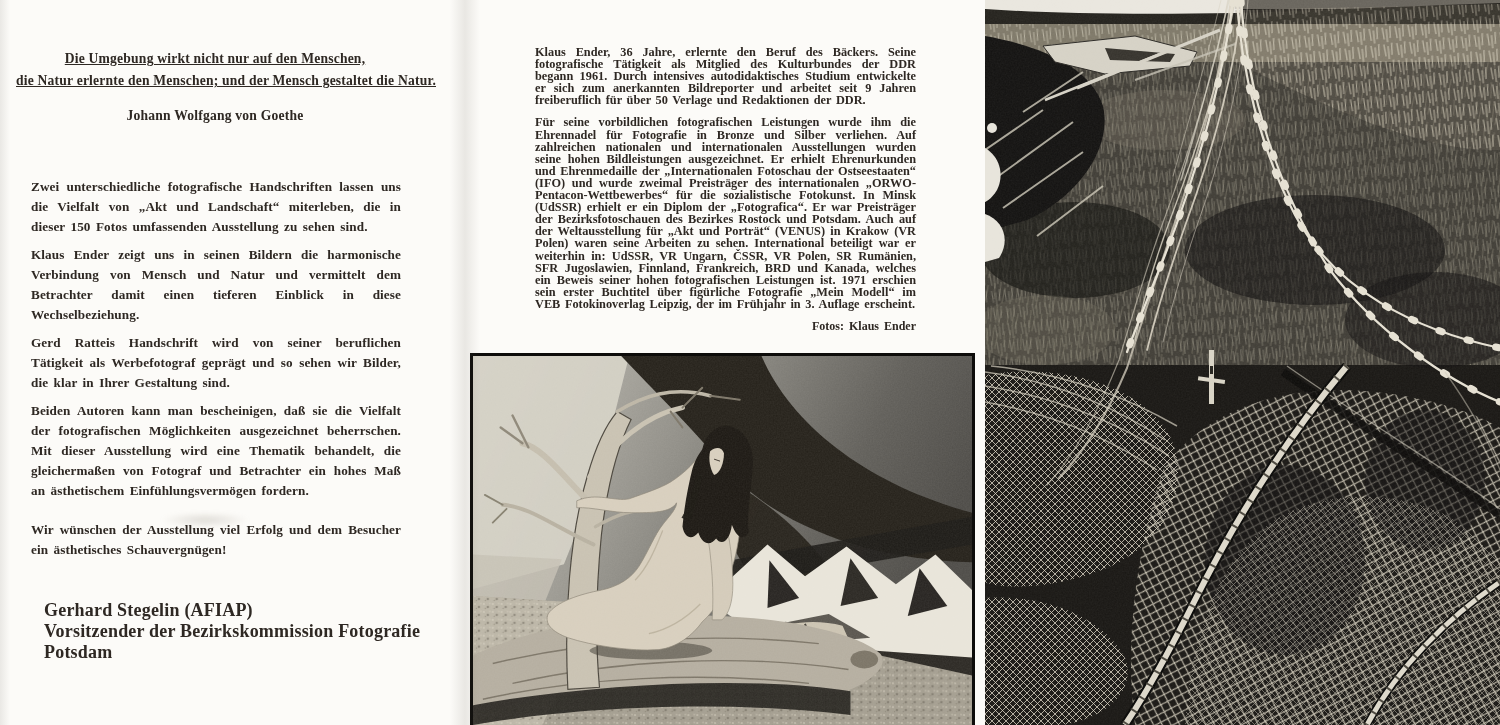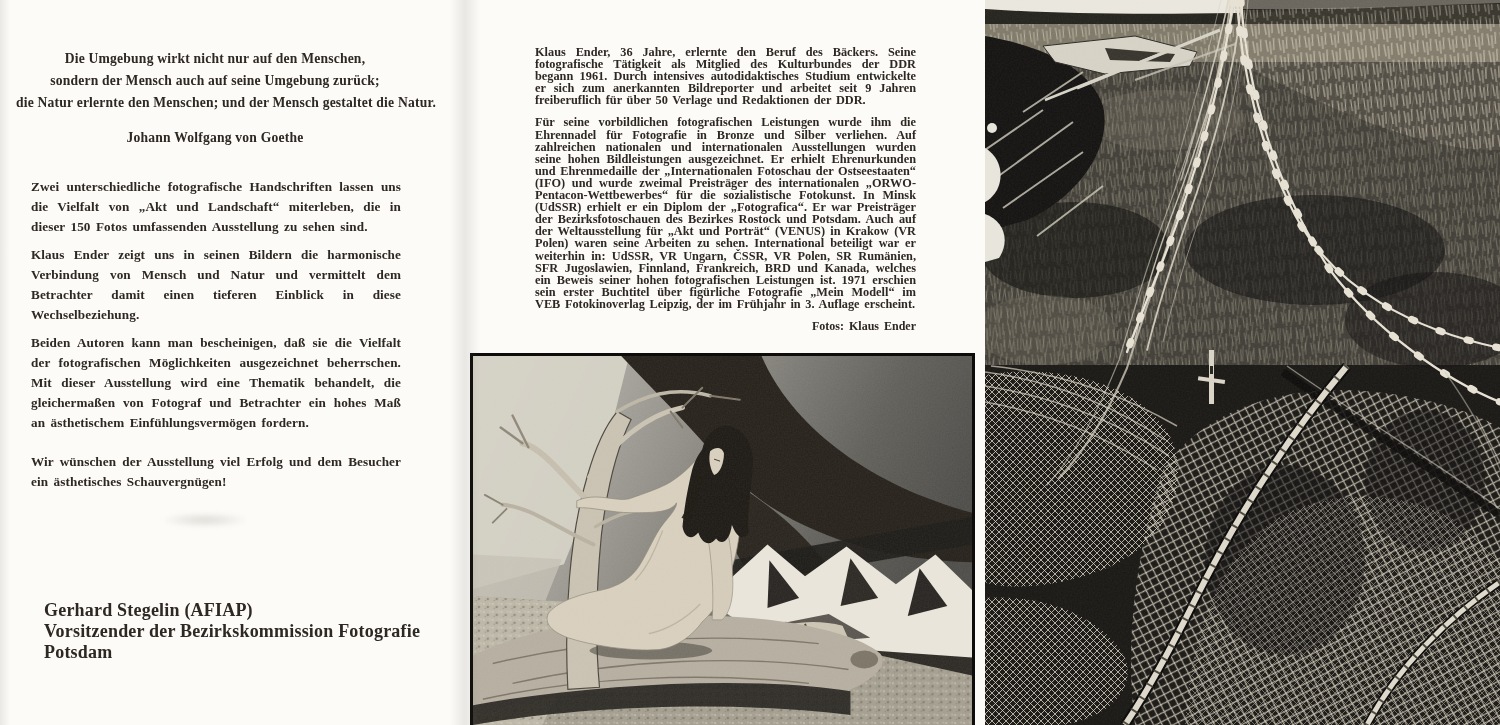--- a/index.html
+++ b/index.html
@@ -24,21 +24,21 @@
     background:linear-gradient(to right, rgba(70,65,58,0.10), rgba(0,0,0,0));
     pointer-events:none;
   }
 
   
   .quote{
     position:absolute;top:48px;left:16px;width:398px;
     text-align:center;font-size:13.6px;line-height:22px;font-weight:bold;
     letter-spacing:0.2px;
   }
-  .quote-line{white-space:nowrap;}
+  .quote-line{white-space:nowrap;text-decoration:underline;}
   .quote-attr{margin-top:13px;font-weight:bold;font-family:Liberation Serif, serif;}
   .left-body{
     position:absolute;top:177px;left:31px;width:370px;
     font-size:13.2px;line-height:20px;text-align:justify;font-weight:bold;
     letter-spacing:0.1px;word-spacing:2px;
   }
   .left-body p{margin:0 0 8px 0;}
   .left-body p.gap-big{margin-top:19px;}
   .signature-block{position:absolute;left:44px;top:600px;font-size:18px;font-weight:bold;letter-spacing:0.2px;}
   .sig-title{margin-top:0;}
@@ -65,27 +65,27 @@
   .photo-frame svg{display:block;width:100%;height:100%;}
   .photo-right{position:absolute;inset:0;margin:0;}
   .photo-right svg{display:block;width:515px;height:725px;}
 </style>
 </head>
 <body>
 
 <section class="page page-left">
   <div class="quote">
     <div class="quote-line">Die Umgebung wirkt nicht nur auf den Menschen,</div>
-    <div class="quote-line">sondern der Mensch auch auf seine Umgebung zurück;</div>
     <div class="quote-line">die Natur erlernte den Menschen; und der Mensch gestaltet die Natur.</div>
     <div class="quote-attr">Johann Wolfgang von Goethe</div>
   </div>
   <div class="left-body">
     <p>Zwei unterschiedliche fotografische Handschriften lassen uns die Vielfalt von „Akt und Landschaft“ miterleben, die in dieser 150 Fotos umfassenden Ausstellung zu sehen sind.</p>
     <p>Klaus Ender zeigt uns in seinen Bildern die harmonische Verbindung von Mensch und Natur und vermittelt dem Betrachter damit einen tieferen Einblick in diese Wechselbeziehung.</p>
+    <p>Gerd Ratteis Handschrift wird von seiner beruflichen Tätigkeit als Werbefotograf geprägt und so sehen wir Bilder, die klar in Ihrer Gestaltung sind.</p>
     <p>Beiden Autoren kann man bescheinigen, daß sie die Vielfalt der fotografischen Möglichkeiten ausgezeichnet beherrschen. Mit dieser Ausstellung wird eine Thematik behandelt, die gleichermaßen von Fotograf und Betrachter ein hohes Maß an ästhetischem Einfühlungsvermögen fordern.</p>
     <p class="gap-big">Wir wünschen der Ausstellung viel Erfolg und dem Besucher ein ästhetisches Schauvergnügen!</p>
   </div>
   <div class="sig-smudge"></div>
   <div class="signature-block">
     <div class="sig-name">Gerhard Stegelin (AFIAP)</div>
     <div class="sig-title">Vorsitzender der Bezirkskommission Fotografie Potsdam</div>
   </div>
 </section>
 

